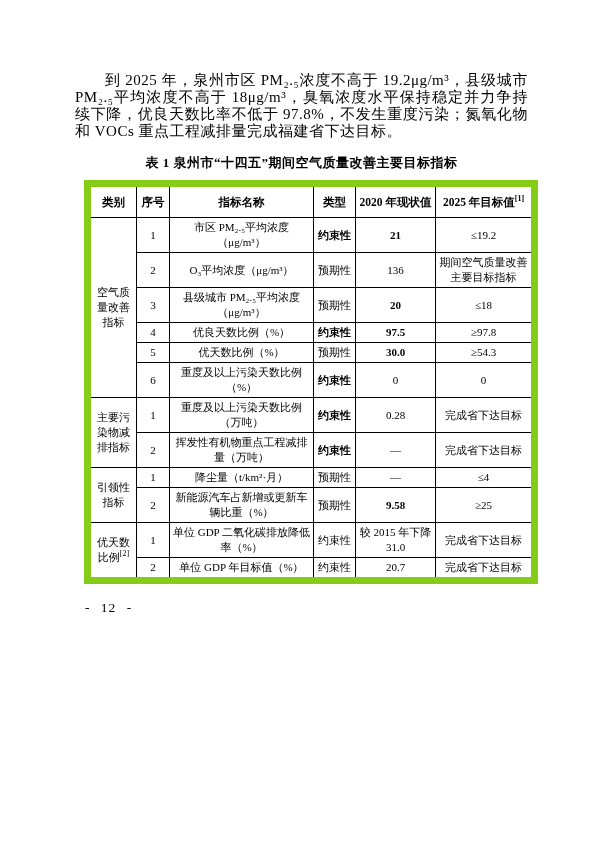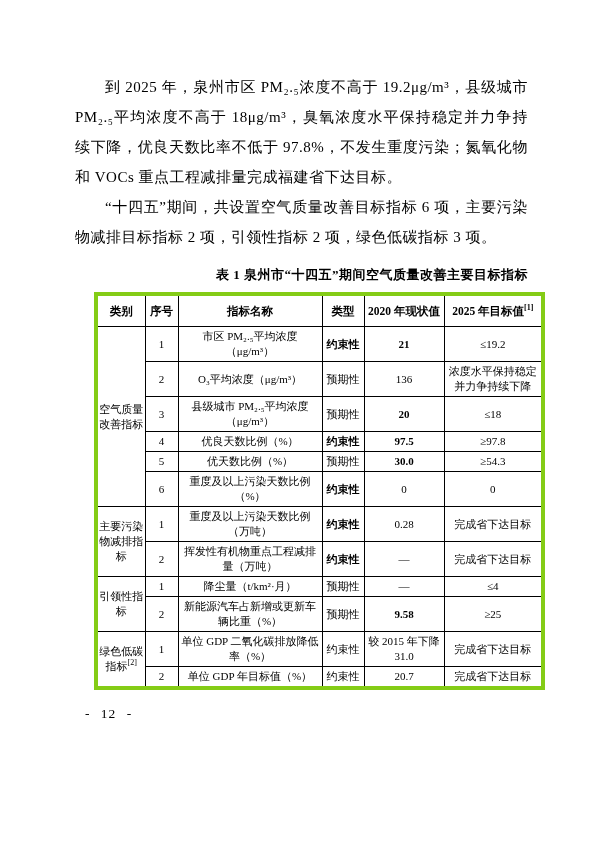--- a/index.html
+++ b/index.html
@@ -14,45 +14,45 @@
     width: 600px;
     height: 849px;
     background: #ffffff;
     box-sizing: border-box;
     padding: 72px 72px 0 75px;
     overflow: hidden;
   }
   .body-text {
     margin: 0;
     font-size: 15px;
-    line-height: 30px;
+    line-height: 17px;
     text-align: justify;
     text-indent: 2em;
     letter-spacing: 0.5px;
   }
   .heading {
     margin: 11px 0 0 0;
     font-size: 15px;
     line-height: 31px;
     font-weight: bold;
     text-indent: 2em;
   }
   .table-title {
     margin: 14px 0 8px 0;
     font-size: 13px;
     font-weight: bold;
-    text-align: right;
+    text-align: center;
     letter-spacing: 0.5px;
   }
   table.targets-table {
     border-collapse: collapse;
     table-layout: fixed;
     width: 447px;
-    margin-left: 19px;
-    border: 4px solid #84cc16;
+    margin-left: 9px;
+    border: 7px solid #84cc16;
   }
   .targets-table th, .targets-table td {
     border: 1px solid #000;
     text-align: center;
     vertical-align: middle;
     padding: 2px 1px;
     font-size: 11px;
     line-height: 15px;
     overflow: hidden;
   }
@@ -76,21 +76,20 @@
 </style>
 </head>
 <body>
 
 <div class="page">
 
   <p class="body-text">到 2025 年，泉州市区 PM₂.₅浓度不高于 19.2μg/m³，县级城市 PM₂.₅平均浓度不高于 18μg/m³，臭氧浓度水平保持稳定并力争持续下降，优良天数比率不低于 97.8%，不发生重度污染；氮氧化物和 VOCs 重点工程减排量完成福建省下达目标。</p>
 
 
 
-  <p class="body-text">“十四五”期间，共设置空气质量改善目标指标 6 项，主要污染物减排目标指标 2 项，引领性指标 2 项，绿色低碳指标 3 项。</p>
 
   <p class="table-title">表 1  泉州市“十四五”期间空气质量改善主要目标指标</p>
 
   <table class="targets-table">
     <colgroup>
       <col style="width:49px">
       <col style="width:33px">
       <col style="width:144px">
       <col style="width:42px">
       <col style="width:80px">
@@ -113,21 +112,21 @@
           <td>市区 PM₂.₅平均浓度（μg/m³）</td>
           <td class="bold">约束性</td>
           <td class="bold">21</td>
           <td>≤19.2</td>
         </tr>
         <tr>
           <td>2</td>
           <td>O₃平均浓度（μg/m³）</td>
           <td>预期性</td>
           <td>136</td>
-          <td>浓度水平保持稳定并力争持续下降</td>
+          <td>期间空气质量改善主要目标指标</td>
         </tr>
         <tr>
           <td>3</td>
           <td>县级城市 PM₂.₅平均浓度（μg/m³）</td>
           <td>预期性</td>
           <td class="bold">20</td>
           <td>≤18</td>
         </tr>
         <tr>
           <td>4</td>
@@ -174,21 +173,21 @@
           <td>≤4</td>
         </tr>
         <tr>
           <td>2</td>
           <td>新能源汽车占新增或更新车辆比重（%）</td>
           <td>预期性</td>
           <td class="bold">9.58</td>
           <td>≥25</td>
         </tr>
         <tr>
-          <td rowspan="2"><span>绿色低碳指标</span><sup>[2]</sup></td>
+          <td rowspan="2"><span>优天数比例</span><sup>[2]</sup></td>
           <td>1</td>
           <td>单位 GDP 二氧化碳排放降低率（%）</td>
           <td>约束性</td>
           <td>较 2015 年下降 31.0</td>
           <td>完成省下达目标</td>
         </tr>
         <tr>
           <td>2</td>
           <td>单位 GDP 年目标值（%）</td>
           <td>约束性</td>

